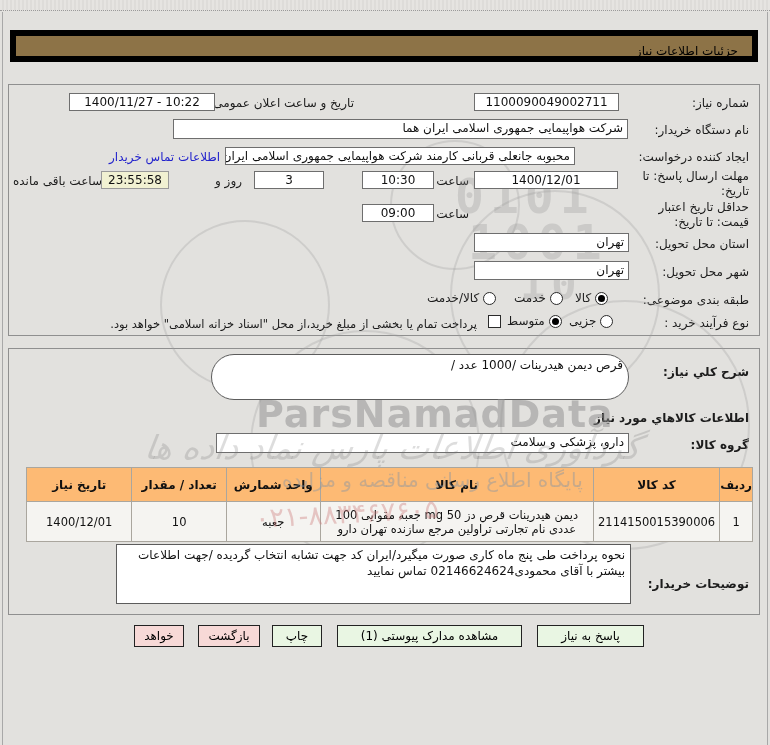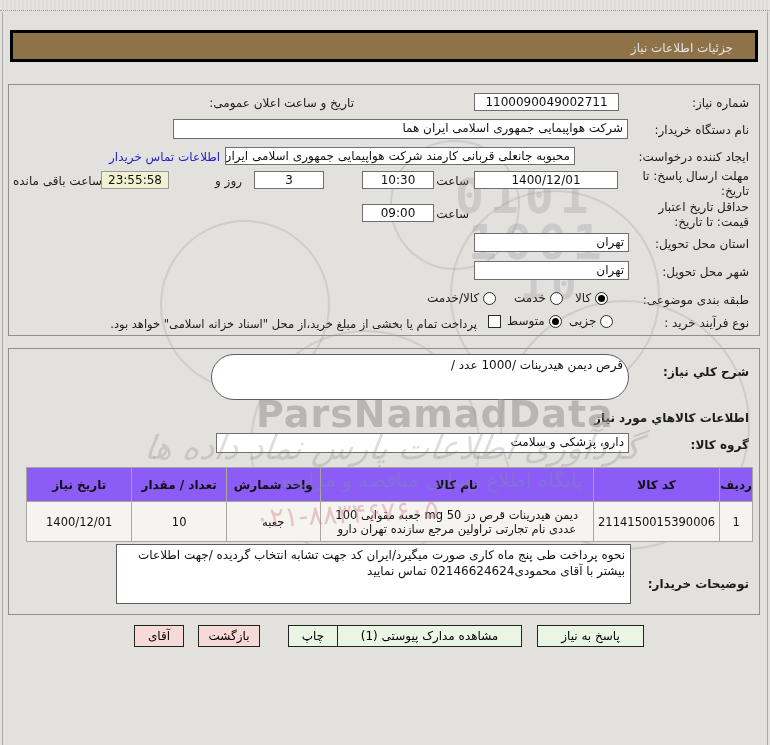--- a/index.html
+++ b/index.html
@@ -14,22 +14,22 @@
     background:repeating-linear-gradient(90deg,#e6e4e1 0 2px,#dedcd9 2px 4px);
     border-bottom:1px dotted #9a9a9a;
   }
   .frame {
     position:absolute; left:2px; top:12px; width:766px; height:733px;
     border-left:1px solid #a8a8a8; border-right:1px solid #a8a8a8;
     background:#e2e1de;
   }
   .title-bar {
     position:absolute; left:10px; top:30px; width:748px; height:32px;
-    background:#8d7347; border:3px solid #000000; color:#e5e5e5;
-    font-size:12px; line-height:30px; padding-right:22px;
+    background:#8d7347; border:6px solid #000000; color:#000000;
+    font-size:12px; line-height:30px; padding-right:14px;
   }
   .section {
     position:absolute; border:1px solid #8f8f8f;
   }
   .sec1 { left:8px; top:84px;  width:752px; height:252px; }
   .sec2 { left:8px; top:348px; width:752px; height:267px; }
   .lbl { position:absolute; font-size:12px; color:#1c1c1c; white-space:nowrap; }
   .lbl.two { white-space:pre-line; text-align:right; line-height:15px; }
   .lbl.bold { font-weight:bold; }
   .inp {
@@ -47,21 +47,21 @@
   .link { position:absolute; font-size:12px; color:#2323cc; white-space:nowrap; cursor:pointer; z-index:2; }
   .opt { position:absolute; display:flex; direction:rtl; align-items:center; gap:4px; font-size:12px; color:#1c1c1c; z-index:2; }
   .radio { width:13px; height:13px; border:1px solid #2a2a2a; border-radius:50%; background:#fff; position:relative; flex:0 0 13px; }
   .radio.sel::after { content:''; position:absolute; inset:2px; background:#000; border-radius:50%; }
   .chk { position:absolute; width:13px; height:13px; border:1px solid #2a2a2a; background:#fff; z-index:2; }
   table.goods {
     position:absolute; left:17px; top:118px; width:727px;
     border-collapse:collapse; direction:rtl; z-index:2;
   }
   table.goods th, table.goods td { border:1px solid #aaa69e; font-size:11.5px; color:#111; }
-  table.goods th { background:#8b5cf6; font-weight:bold; height:34px; font-size:12px;text-align:center; }
+  table.goods th { background:#fdba74; font-weight:bold; height:34px; font-size:12px;text-align:center; }
   table.goods td { background:#f5f4f1; height:40px; text-align:center; padding:2px 4px; }
   td.name-cell { font-size:11px; line-height:14px; }
   .btn {
     position:absolute; height:22px; border:1px solid #222;
     font-size:12px; text-align:center; line-height:20px; cursor:pointer; z-index:3;
   }
   .btn.green { background:#e9f6e3; }
   .btn.pink  { background:#f7d9d7; }
   
   .wm { pointer-events:none; position:absolute; }
@@ -89,20 +89,21 @@
 
 <div class="title-bar">
   <span>جزئیات اطلاعات نیاز</span>
 </div>
 
 <div class="section sec1">
 
   <div class="lbl" style="right:10px; top:11px;">شماره نیاز:</div>
   <div class="inp ltr" style="left:465px; top:8px; width:145px; height:18px;">1100090049002711</div>
   <div class="lbl" style="right:405px; top:11px;">تاریخ و ساعت اعلان عمومی:</div>
+  <div class="inp ltr" style="left:60px; top:8px; width:146px; height:18px;">1400/11/27 - 10:22</div>
 
   <div class="lbl" style="right:10px; top:38px;">نام دستگاه خریدار:</div>
   <div class="inp" style="left:164px; top:34px; width:455px; height:20px;">شرکت هواپیمایی جمهوری اسلامی ایران هما</div>
 
   <div class="lbl" style="right:10px; top:65px;">ایجاد کننده درخواست:</div>
   <div class="inp" style="left:216px; top:62px; width:350px; height:18px;">محبوبه جانعلی قربانی کارمند شرکت هواپیمایی جمهوری اسلامی ایران هما</div>
   <div class="link" style="left:100px; top:65px;">اطلاعات تماس خریدار</div>
 
   <div class="lbl two" style="right:10px; top:84px;">مهلت ارسال پاسخ: تا
 تاریخ:</div>
@@ -191,20 +192,20 @@
       </tr>
     </tbody>
   </table>
 
   <div class="lbl bold" style="right:10px; top:228px;">توضیحات خریدار:</div>
   <div class="area" style="left:107px; top:195px; width:515px; height:60px;">نحوه پرداخت طی پنج ماه کاری صورت میگیرد/ایران کد جهت تشابه انتخاب گردیده /جهت اطلاعات بیشتر با آقای محمودی02146624624 تماس نمایید</div>
 </div>
 
 <div class="btn green" style="left:537px; top:625px; width:107px;">پاسخ به نیاز</div>
 <div class="btn green" style="left:337px; top:625px; width:185px;">مشاهده مدارک پیوستی (1)</div>
-<div class="btn green" style="left:272px; top:625px; width:50px;margin-left:16px;">چاپ</div>
+<div class="btn green" style="left:272px; top:625px; width:50px;">چاپ</div>
 <div class="btn pink" style="left:198px; top:625px; width:62px;">بازگشت</div>
-<div class="btn pink" style="left:134px; top:625px; width:50px;">آقای</div>
+<div class="btn pink" style="left:134px; top:625px; width:50px;">خواهد</div>
 
 <div class="wm wm-brand" style="left:212px; top:392px;margin-left:44px;">ParsNamadData</div>
 <div class="wm wm-script" style="left:145px; top:428px;">گردآوری اطلاعات پارس نماد داده ها</div>
 <div class="wm wm-slogan" style="left:282px; top:468px;">پایگاه اطلاع رسانی مناقصه و مزایده</div>
 <div class="wm wm-phone" style="left:255px; top:498px;">۰۲۱-۸۸۳۴۶۷۶۰۵</div>
 
 </body></html>

